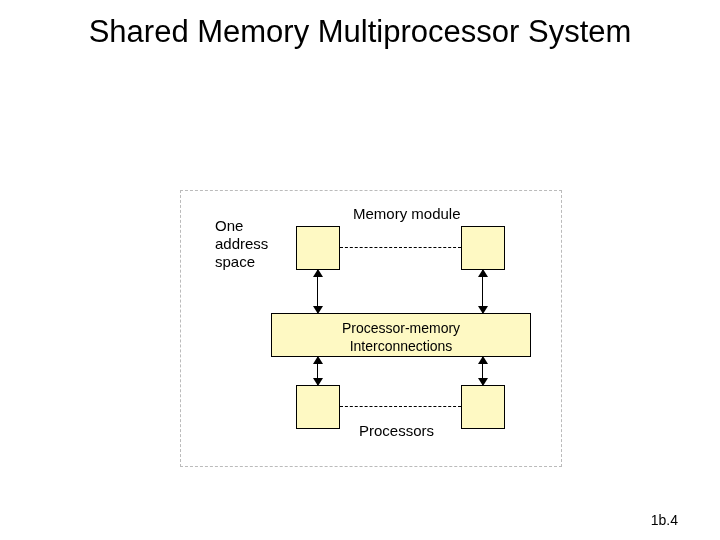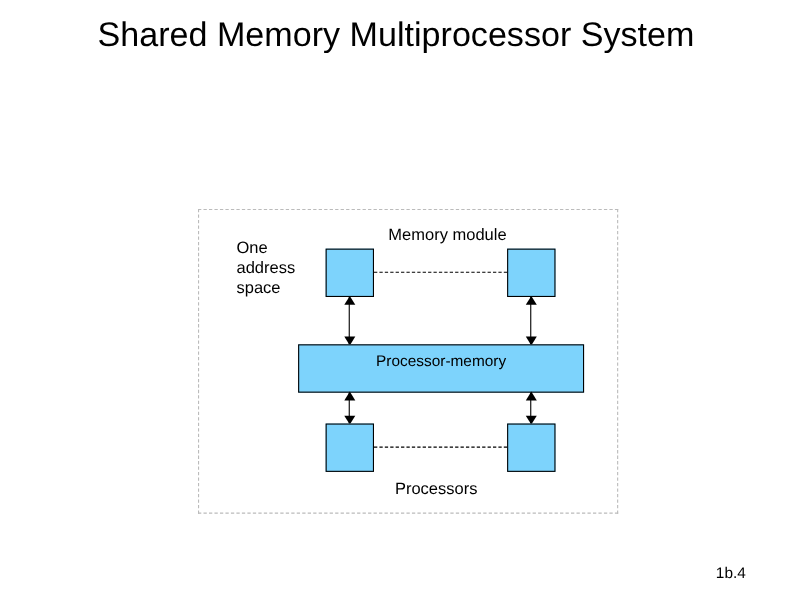--- a/index.html
+++ b/index.html
@@ -45,21 +45,21 @@
     position: absolute;
     right: 22px;
     bottom: 12px;
     font-size: 14px;
     margin-left: 12px;
   }
   
   .box {
     position: absolute;
     border: 1px solid #000;
-    background: #7dd3fc;
+    background: #fef9c3;
     box-sizing: border-box;
   }
   .mem-left  { left: 115px; top: 35px;  width: 44px; height: 44px; }
   .mem-right { left: 280px; top: 35px;  width: 44px; height: 44px; }
   .proc-left { left: 115px; top: 194px; width: 44px; height: 44px; }
   .proc-right{ left: 280px; top: 194px; width: 44px; height: 44px; }
   .interconnect {
     left: 90px; top: 122px; width: 260px; height: 44px;
     font-size: 14px; text-align: center; line-height: 1.25;
     padding-top: 6px;
@@ -74,21 +74,21 @@
     position: absolute;
     left: 159px; top: 215px;
     width: 121px;
     border-top: 1.5px dashed #000;
   }
   .lbl {
     position: absolute;
     font-size: 15px;
   }
   .lbl-mem   { left: 172px; top: 14px; }
-  .lbl-procs { left: 178px; top: 245px; }
+  .lbl-procs { left: 178px; top: 231px; }
   .lbl-one   { left: 34px;  top: 26px;  width: 70px; line-height: 1.2; }
   
   .darrow {
     position: absolute;
     width: 0;
     border-left: 1.5px solid #000;
   }
   .darrow::before,
   .darrow::after {
     content: "";
@@ -118,20 +118,21 @@
 
     <div class="box mem-left"></div>
     <div class="box mem-right"></div>
     <div class="dash-top"></div>
 
     <div class="darrow arr-tl"></div>
     <div class="darrow arr-tr"></div>
 
     <div class="box interconnect">
       <span>Processor-memory</span><br>
+      <span>Interconnections</span>
     </div>
 
     <div class="darrow arr-bl"></div>
     <div class="darrow arr-br"></div>
 
     <div class="box proc-left"></div>
     <div class="box proc-right"></div>
     <div class="dash-bot"></div>
 
     <div class="lbl lbl-procs">Processors</div>

